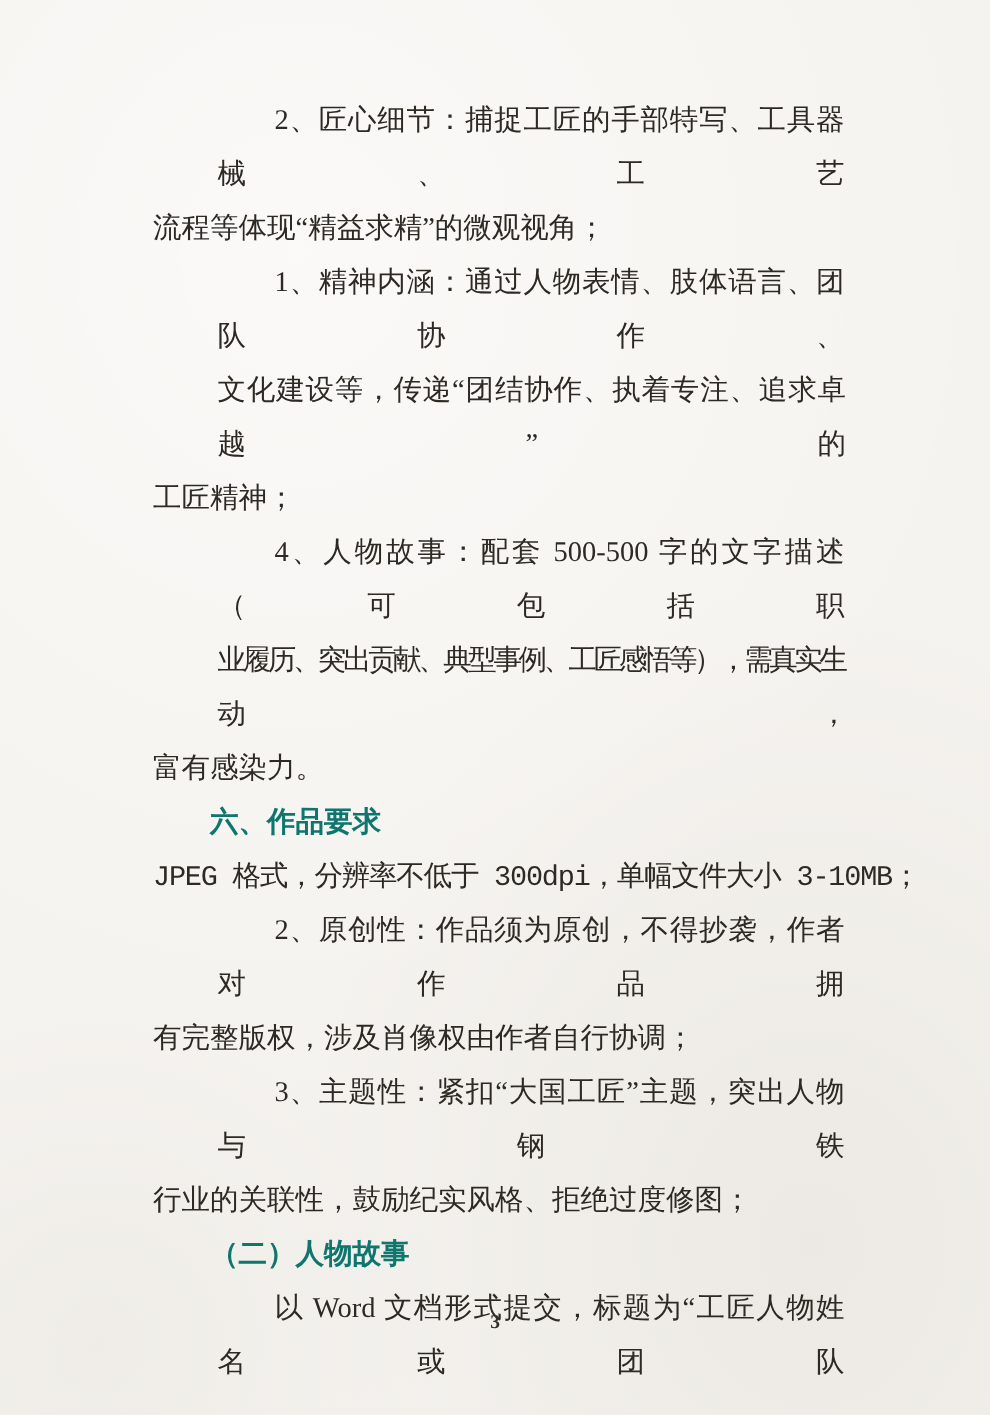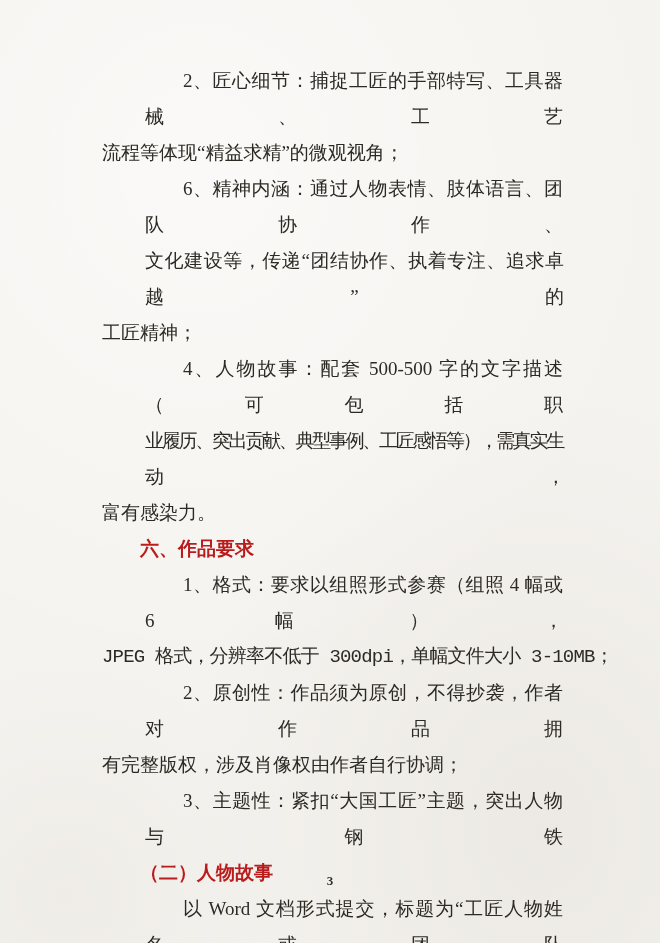--- a/index.html
+++ b/index.html
@@ -33,51 +33,51 @@
     min-height: 36px;
   }
   .ind  { text-indent: 38px; }
   .fill {
     text-align: justify;
     text-align-last: justify;
     text-justify: inter-character;
     margin-left: 43px;
   }
   .nw   { white-space: nowrap; }
-  .b    { font-weight: bold; color: #b91c1c; }
+  .b    { font-weight: bold; color: #0f766e; }
   .tight  { letter-spacing: -2.3px; }
   .snug   { letter-spacing: -1px; }
   .snug12 { letter-spacing: -0.8px; font-family: Liberation Mono, monospace; }
   .pagenum {
     position: absolute;
     left: 0;
     top: 873px;
     width: 660px;
     text-align: center;
     font-size: 13px;
     font-weight: bold;
     color: #33302a;
   }
 </style>
 </head>
 <body>
 
 <div class="doc">
   <p class="line ind fill">2、匠心细节：捕捉工匠的手部特写、工具器械、工艺</p>
   <p class="line nw">流程等体现“精益求精”的微观视角；</p>
-  <p class="line ind fill">6、精神内涵：通过人物表情、肢体语言、团队协作、</p>
+  <p class="line ind fill">1、精神内涵：通过人物表情、肢体语言、团队协作、</p>
   <p class="line fill snug">文化建设等，传递“团结协作、执着专注、追求卓越”的</p>
   <p class="line nw">工匠精神；</p>
   <p class="line ind fill">4、人物故事：配套 500-500 字的文字描述（可包括职</p>
   <p class="line fill tight">业履历、突出贡献、典型事例、工匠感悟等），需真实生动，</p>
   <p class="line nw">富有感染力。</p>
   <p class="line ind b nw">六、作品要求</p>
-  <p class="line ind fill">1、格式：要求以组照形式参赛（组照 4 幅或 6 幅），</p>
   <p class="line nw snug12">JPEG 格式，分辨率不低于 300dpi，单幅文件大小 3-10MB；</p>
   <p class="line ind fill">2、原创性：作品须为原创，不得抄袭，作者对作品拥</p>
   <p class="line nw">有完整版权，涉及肖像权由作者自行协调；</p>
   <p class="line ind fill">3、主题性：紧扣“大国工匠”主题，突出人物与钢铁</p>
+  <p class="line nw">行业的关联性，鼓励纪实风格、拒绝过度修图；</p>
   <p class="line ind b nw">（二）人物故事</p>
   <p class="line ind fill">以 Word 文档形式提交，标题为“工匠人物姓名或团队</p>
 
 </div>
 
 <div class="pagenum">3</div>
 
 </body></html>

